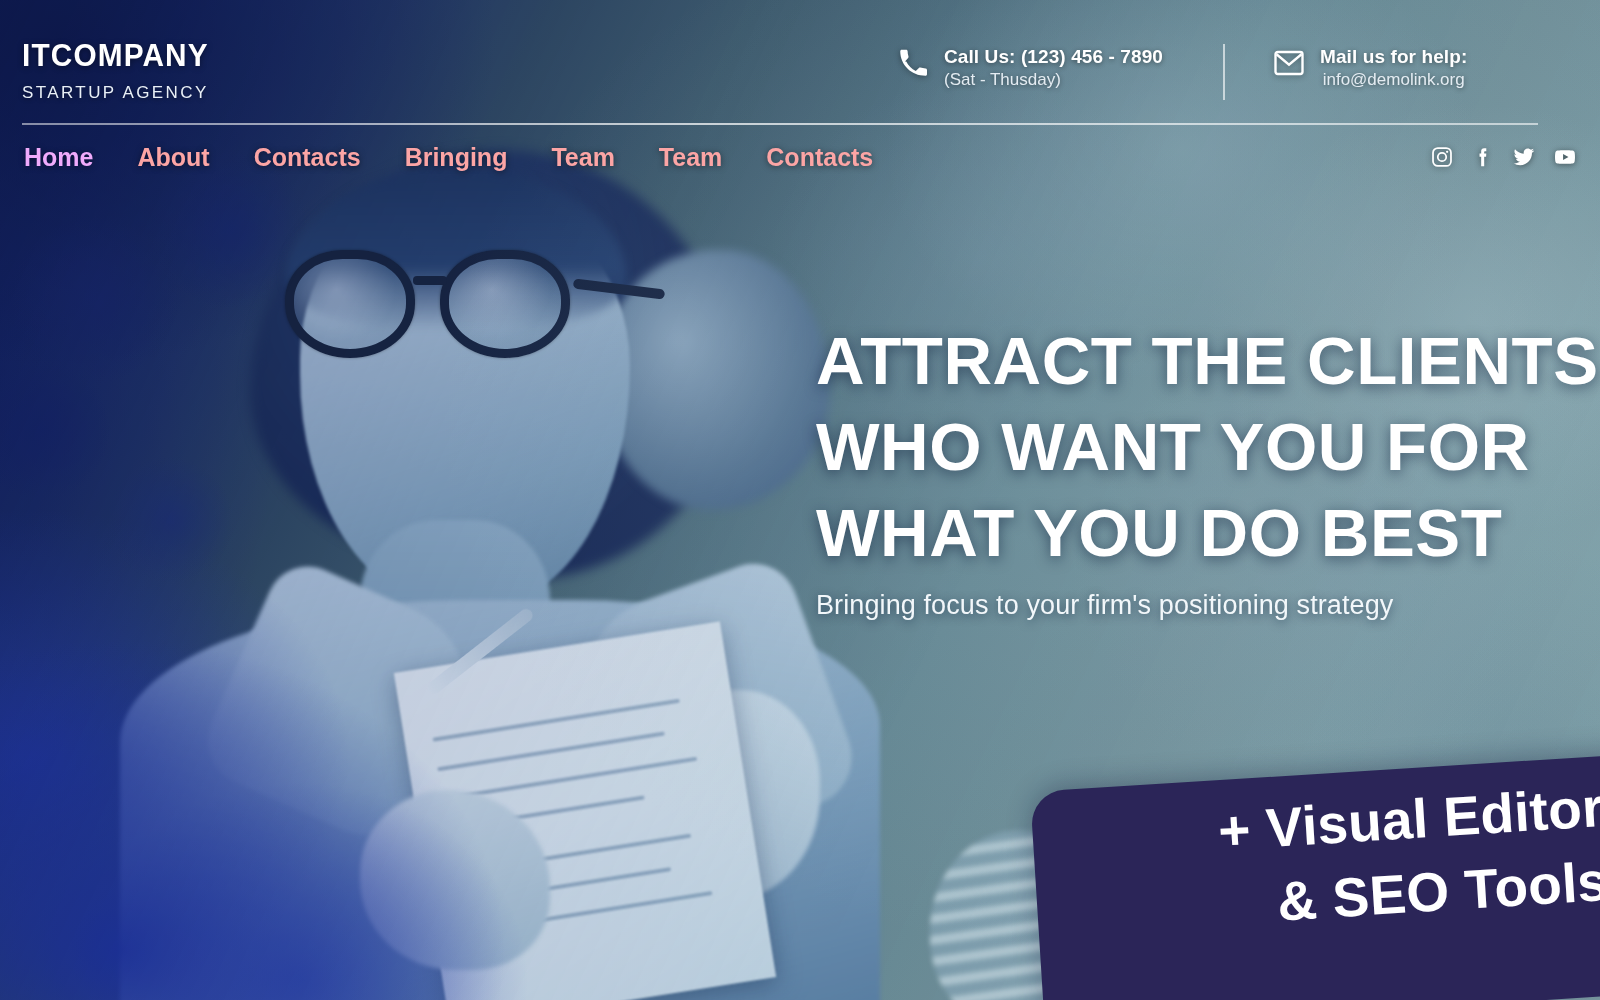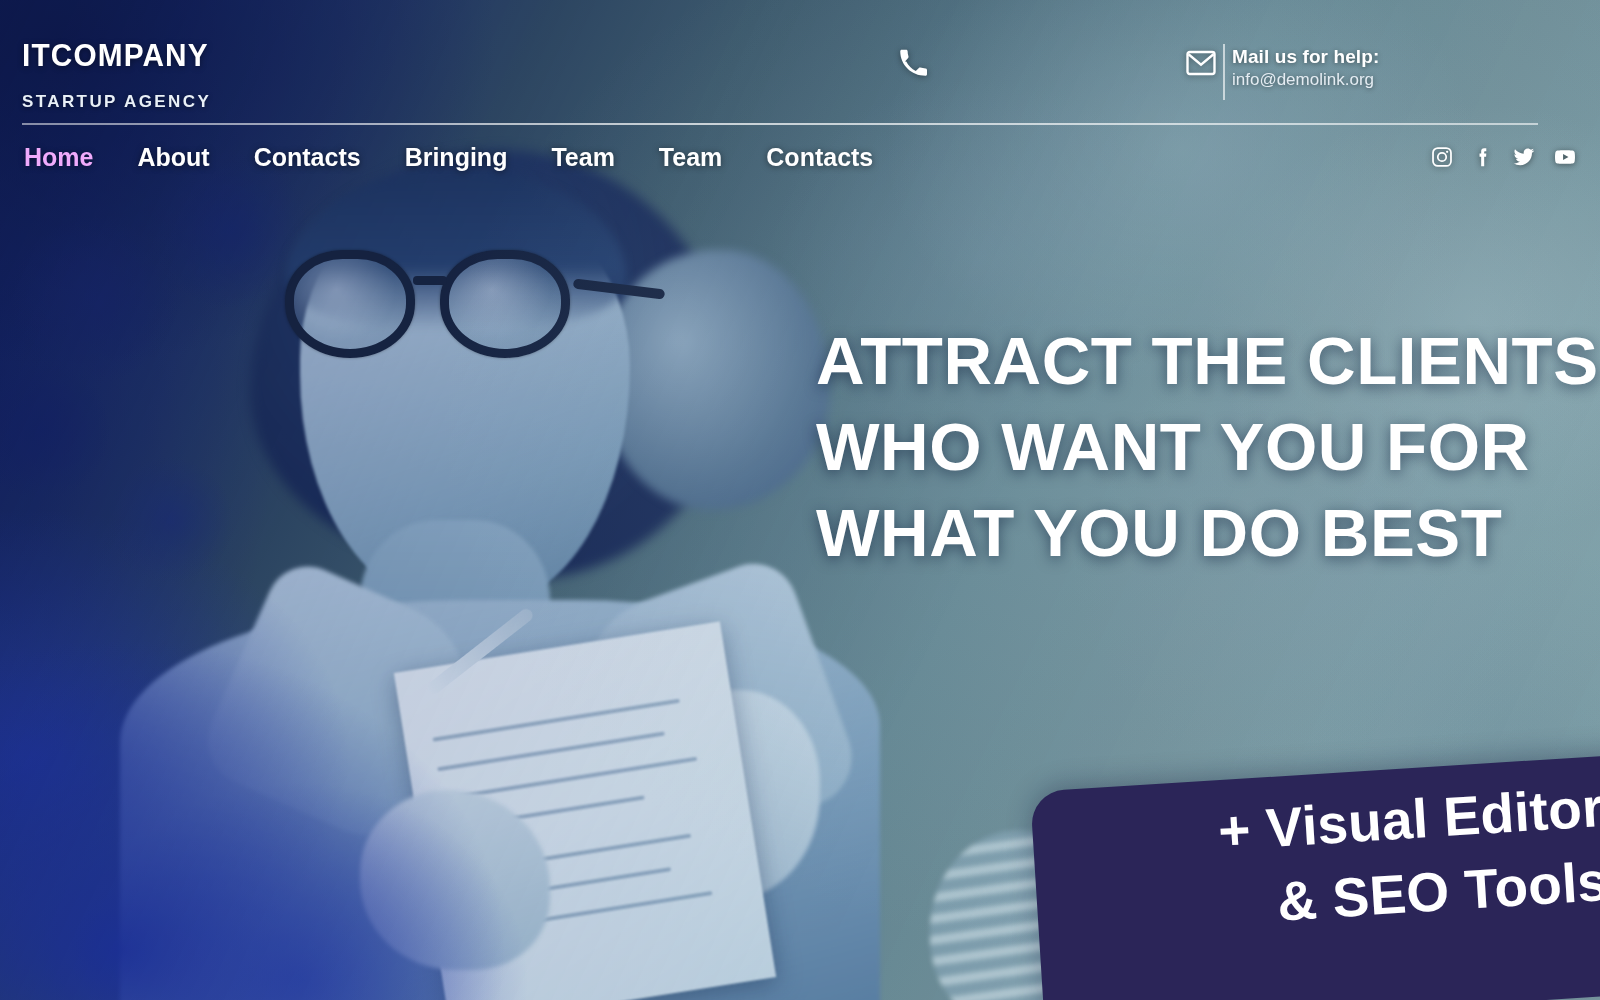--- a/index.html
+++ b/index.html
@@ -168,27 +168,27 @@
   #header { position:absolute; left:0; top:0; width:1600px; z-index:20; }
 
   #logo-block { position:absolute; left:22px; top:40px; }
   #logo-title {
     font-size:31px; font-weight:bold; color:#ffffff; letter-spacing:1.2px;
     line-height:1; text-shadow:0 1px 6px rgba(0,0,0,.45);
     font-family:"Liberation Sans Narrow","Liberation Sans", sans-serif;
     transform:scaleX(.96); transform-origin:left center;
   }
   #logo-sub {
-    margin-top:21px; font-size:17px; color:#e9f0f7; letter-spacing:2.4px;
-    font-weight:700; text-shadow:0 1px 5px rgba(0,0,0,.45);
+    margin-top:12px; font-size:17px; color:#e9f0f7; letter-spacing:2.4px;
+    font-weight:400; text-shadow:0 1px 5px rgba(0,0,0,.45);
   }
 
   .contact-group { position:absolute; top:44px; display:flex; align-items:flex-start; gap:16px; }
   #phone-group { left:898px; }
-  #mail-group  { left:1186px; }
+  #mail-group  { left:1274px;text-align:center; }
   .contact-icon { width:30px; height:30px; flex:0 0 30px; margin-top:4px; color:#ffffff; }
   .contact-icon svg { width:100%; height:100%; display:block; filter:drop-shadow(0 1px 3px rgba(0,0,0,.4)); }
   .contact-text { line-height:1.32; }
   .contact-main {
     font-size:19px; font-weight:bold; color:#ffffff; white-space:nowrap;
     text-shadow:0 1px 5px rgba(0,0,0,.45); letter-spacing:.1px;
   }
   .contact-sub {
     font-size:17px; color:#e4ecf2; white-space:nowrap; margin-top:2px;
     text-shadow:0 1px 5px rgba(0,0,0,.45);
@@ -198,21 +198,21 @@
     background:rgba(255,255,255,.62);
   }
 
   #header-divider {
     position:absolute; left:22px; top:123px; width:1516px; height:2px;
     background:linear-gradient(90deg, rgba(255,255,255,.50), rgba(255,255,255,.72) 45%, rgba(255,255,255,.58));
   }
 
   #nav { position:absolute; left:18px; top:143px; display:flex; align-items:center; gap:0; }
   .nav-item {
-    font-size:25px; font-weight:bold; color:#ffffff; cursor:pointer;
+    font-size:25px; font-weight:bold; color:#fca5a5; cursor:pointer;
     padding:0 22px; white-space:nowrap;
     text-shadow:0 1px 6px rgba(0,0,0,.5);
     font-family:"Liberation Sans Narrow","Liberation Sans", sans-serif;
   }
   .nav-item:first-child { padding-left:6px; }
   .nav-item.active { color:#f0abfc; text-shadow:0 1px 6px rgba(0,0,0,.45); }
 
   #social { position:absolute; right:24px; top:146px; display:flex; align-items:center; gap:19px; }
   .social-icon { width:22px; height:22px; color:#ffffff; cursor:pointer; }
   .social-icon svg { width:100%; height:100%; display:block; filter:drop-shadow(0 1px 3px rgba(0,0,0,.45)); }
@@ -299,20 +299,24 @@
   <div id="logo-block">
     <div id="logo-title">ITCOMPANY</div>
     <div id="logo-sub">STARTUP AGENCY</div>
   </div>
 
   <div class="contact-group" id="phone-group">
     <span class="contact-icon">
       <svg viewBox="0 0 24 24" fill="currentColor">
         <path d="M6.6 10.8c1.7 3.3 4.3 5.9 7.6 7.6l2.5-2.5c.3-.3.8-.4 1.2-.3 1.3.4 2.7.7 4.1.7.7 0 1.2.5 1.2 1.2V21c0 .7-.5 1.2-1.2 1.2C10.6 22.2 1.8 13.4 1.8 2.6 1.8 1.9 2.3 1.4 3 1.4h3.5c.7 0 1.2.5 1.2 1.2 0 1.4.2 2.8.7 4.1.1.4 0 .9-.3 1.2l-2.5 2.9z"></path>
       </svg>
+    </span>
+    <span class="contact-text">
+      <span class="contact-main">Call Us: (123) 456 - 7890</span><br>
+      <span class="contact-sub">(Sat - Thusday)</span>
     </span>
   </div>
 
   <div id="contact-separator"></div>
 
   <div class="contact-group" id="mail-group">
     <span class="contact-icon">
       <svg viewBox="0 0 24 20" fill="none" stroke="currentColor" stroke-width="1.9">
         <rect x="1.2" y="1.2" width="21.6" height="17.6" rx="1.8"></rect>
         <path d="M2 3 L12 11.4 L22 3"></path>
@@ -359,19 +363,20 @@
         <path d="M22.5 7.2c-.25-1.3-1.05-2.1-2.3-2.3C18.3 4.5 12 4.5 12 4.5s-6.3 0-8.2.4c-1.25.2-2.05 1-2.3 2.3C1.1 9 1.1 12 1.1 12s0 3 .4 4.8c.25 1.3 1.05 2.1 2.3 2.3 1.9.4 8.2.4 8.2.4s6.3 0 8.2-.4c1.25-.2 2.05-1 2.3-2.3.4-1.8.4-4.8.4-4.8s0-3-.4-4.8zM9.9 15.4V8.6l5.9 3.4-5.9 3.4z"></path>
       </svg>
     </span>
   </div>
 </div>
 
 <div id="hero-text">
   <div class="headline-line">ATTRACT THE CLIENTS</div>
   <div class="headline-line">WHO WANT YOU FOR</div>
   <div class="headline-line">WHAT YOU DO BEST</div>
+  <div id="hero-sub">Bringing focus to your firm's positioning strategy</div>
 </div>
 
 <div id="badge"></div>
 <div id="badge-text">
   <div class="badge-line">+ Visual Editor</div>
   <div class="badge-line">&amp; SEO Tools</div>
 </div>
 
 </body></html>

